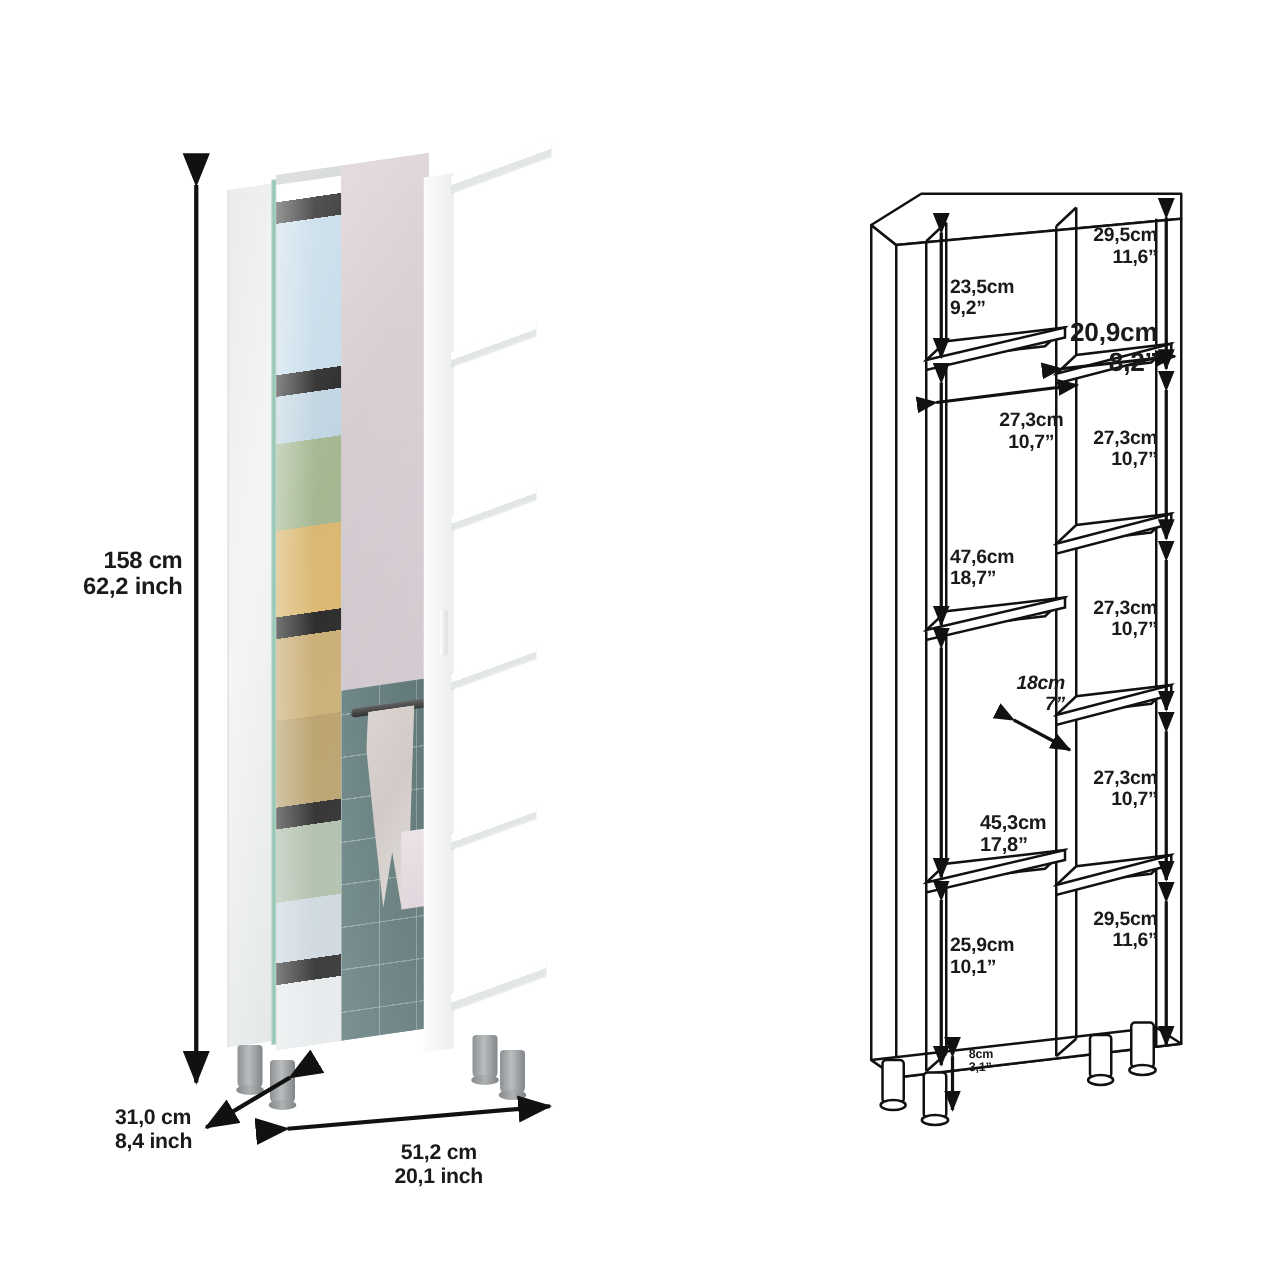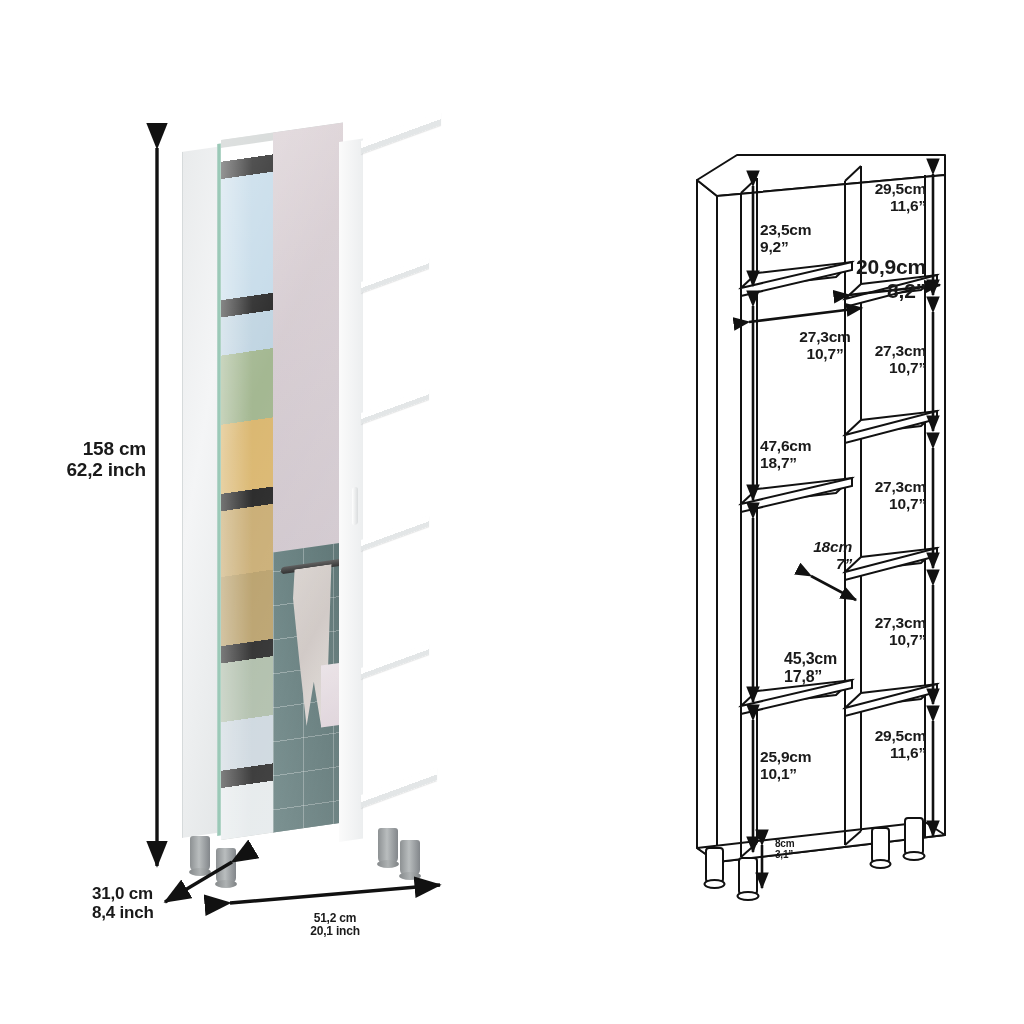--- a/index.html
+++ b/index.html
@@ -286,21 +286,21 @@
   <div class="dim-label ta-r" style="left:38px; top:438px; width:108px; font-size:19px;">
     <span>158 cm</span>
     <span class="l2">62,2 inch</span>
   </div>
 
   <div class="dim-label ta-l" style="left:92px; top:884px; width:120px; font-size:17px;">
     <span>31,0 cm</span>
     <span class="l2">8,4 inch</span>
   </div>
 
-  <div class="dim-label ta-c" style="left:270px; top:912px; width:130px; font-size:12px;">
+  <div class="dim-label ta-c" style="left:286px; top:912px; width:130px; font-size:17px;">
     <span>51,2 cm</span>
     <span class="l2">20,1 inch</span>
   </div>
 
   <div class="dim-label ta-l" style="left:760px; top:205px; font-size:15.5px;margin-top:16px;">
     <span>23,5cm</span>
     <span class="l2">9,2”</span>
   </div>
 
   <div class="dim-label ta-c" style="left:770px; top:328px; width:110px; font-size:15.5px;">

